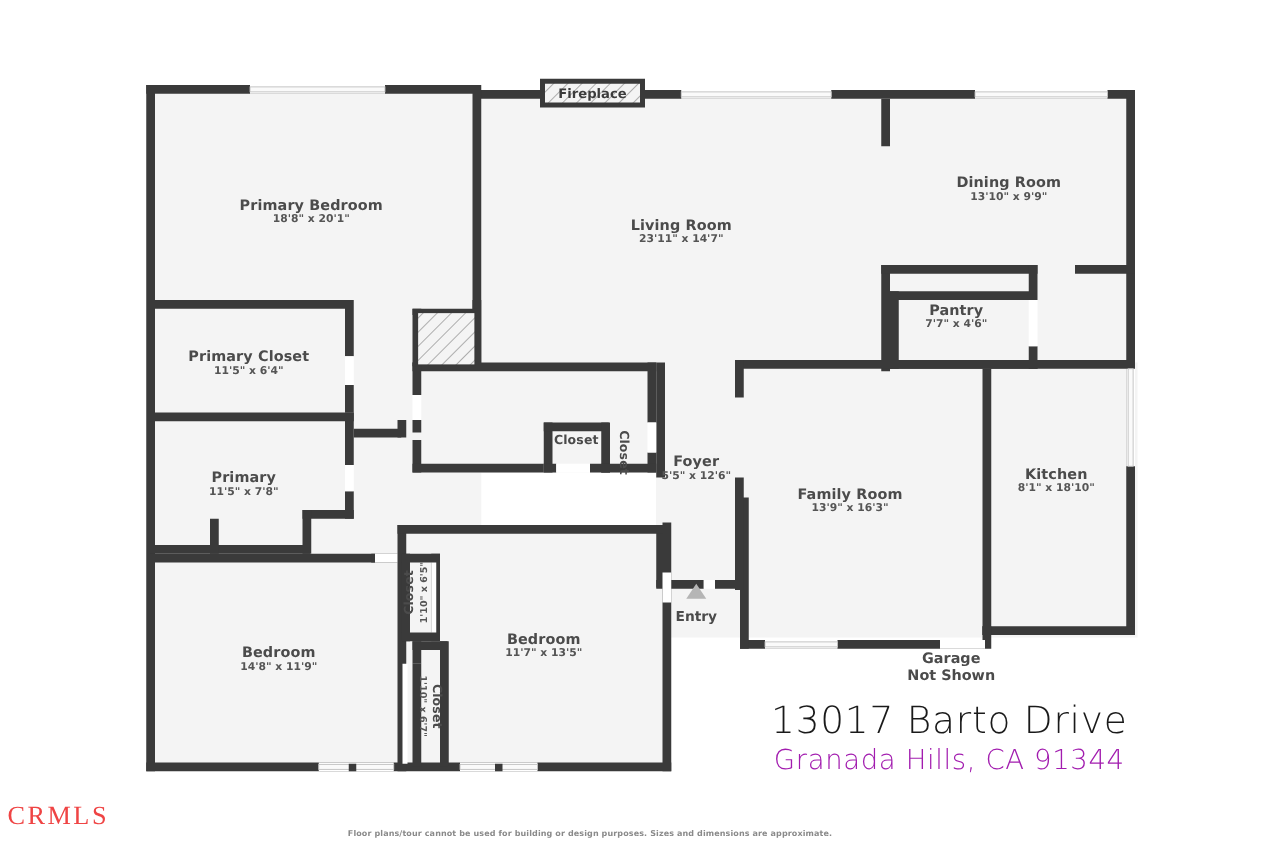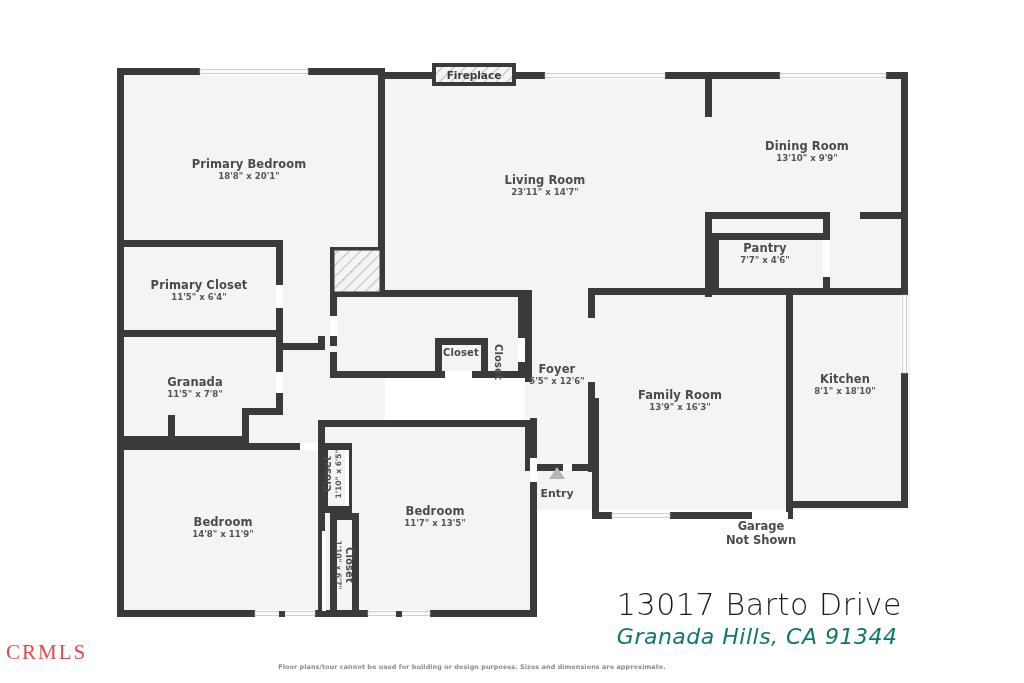--- a/index.html
+++ b/index.html
@@ -22,27 +22,27 @@
   .ctr{transform:translate(-50%,-50%);}
 
   .fireplace-label{position:absolute;font-size:10.5px;font-weight:700;color:#3c3c3c;
                    transform:translate(-50%,-50%);white-space:nowrap;pointer-events:none;text-align:center;}
 
   .entry-label{position:absolute;transform:translate(-50%,0);text-align:left;
                font-size:11px;font-weight:700;color:#4b4b4b;white-space:nowrap;}
   .garage-label{position:absolute;transform:translate(-50%,0);text-align:center;
                 font-size:11.5px;font-weight:700;color:#4b4b4b;line-height:1.25;white-space:nowrap;}
 
-  #title-block{position:absolute;right:122px;top:560px;text-align:left;margin-top:28px;}
+  #title-block{position:absolute;right:122px;top:560px;text-align:center;}
   #title-block .addr1{font-family:"DejaVu Sans","Liberation Sans",sans-serif;
         font-size:30px;font-weight:300;color:#1a1a1a;letter-spacing:.6px;line-height:1.12;
         white-space:nowrap;}
   #title-block .addr2{font-family:"DejaVu Sans","Liberation Sans",sans-serif;
-        font-size:22px;font-weight:300;color:#0f766e;letter-spacing:.5px;line-height:1.2;
-        margin-top:2px;white-space:nowrap;font-style:italic;}
+        font-size:22px;font-weight:300;color:#a21caf;letter-spacing:.5px;line-height:1.2;
+        margin-top:2px;white-space:nowrap;}
 
   #crmls{position:absolute;left:6px;top:640px;font-size:21px;letter-spacing:2px;
          color:#ef4444;font-family:Liberation Serif, serif;font-weight:400;}
 
   #footer{position:absolute;left:0;top:663px;width:944px;text-align:center;
           font-size:6.4px;font-weight:700;color:#8a8a8a;letter-spacing:.1px;}
 </style>
 </head>
 <body>
 
@@ -242,21 +242,21 @@
     <span class="nm">Primary Bedroom</span>
     <span class="dim">18'8" x 20'1"</span>
   </div>
 
   <div class="room-label ctr" style="left:199px;top:291px">
     <span class="nm">Primary Closet</span>
     <span class="dim">11'5" x 6'4"</span>
   </div>
 
   <div class="room-label ctr" style="left:195px;top:388px">
-    <span class="nm">Granada</span>
+    <span class="nm">Primary</span>
     <span class="dim">11'5" x 7'8"</span>
   </div>
 
   <div class="room-label ctr" style="left:223px;top:528px">
     <span class="nm">Bedroom</span>
     <span class="dim">14'8" x 11'9"</span>
   </div>
 
   <div class="room-label ctr" style="left:435px;top:517px">
     <span class="nm">Bedroom</span>

